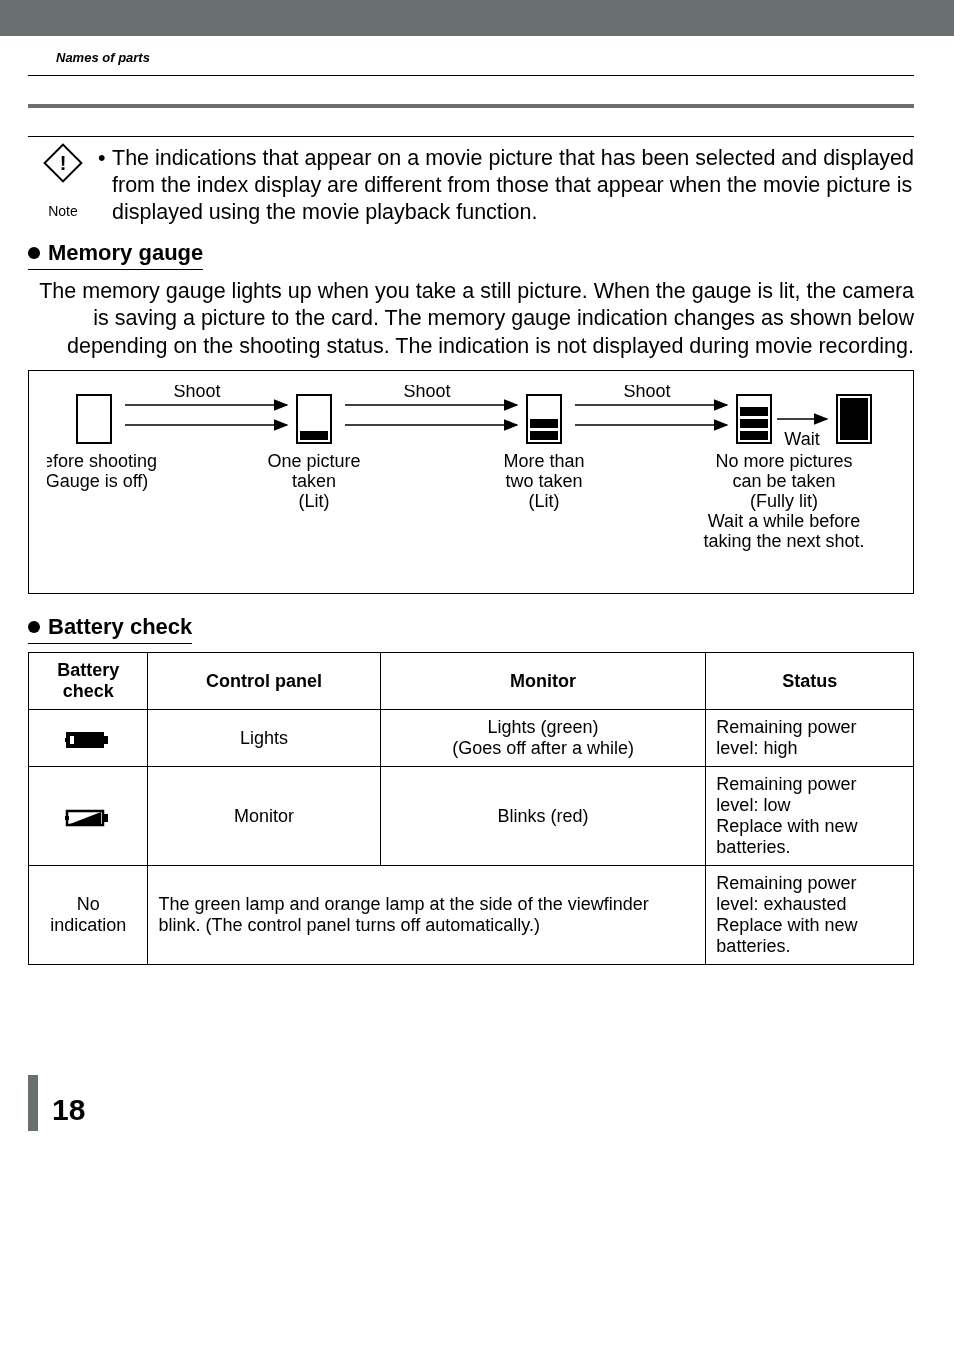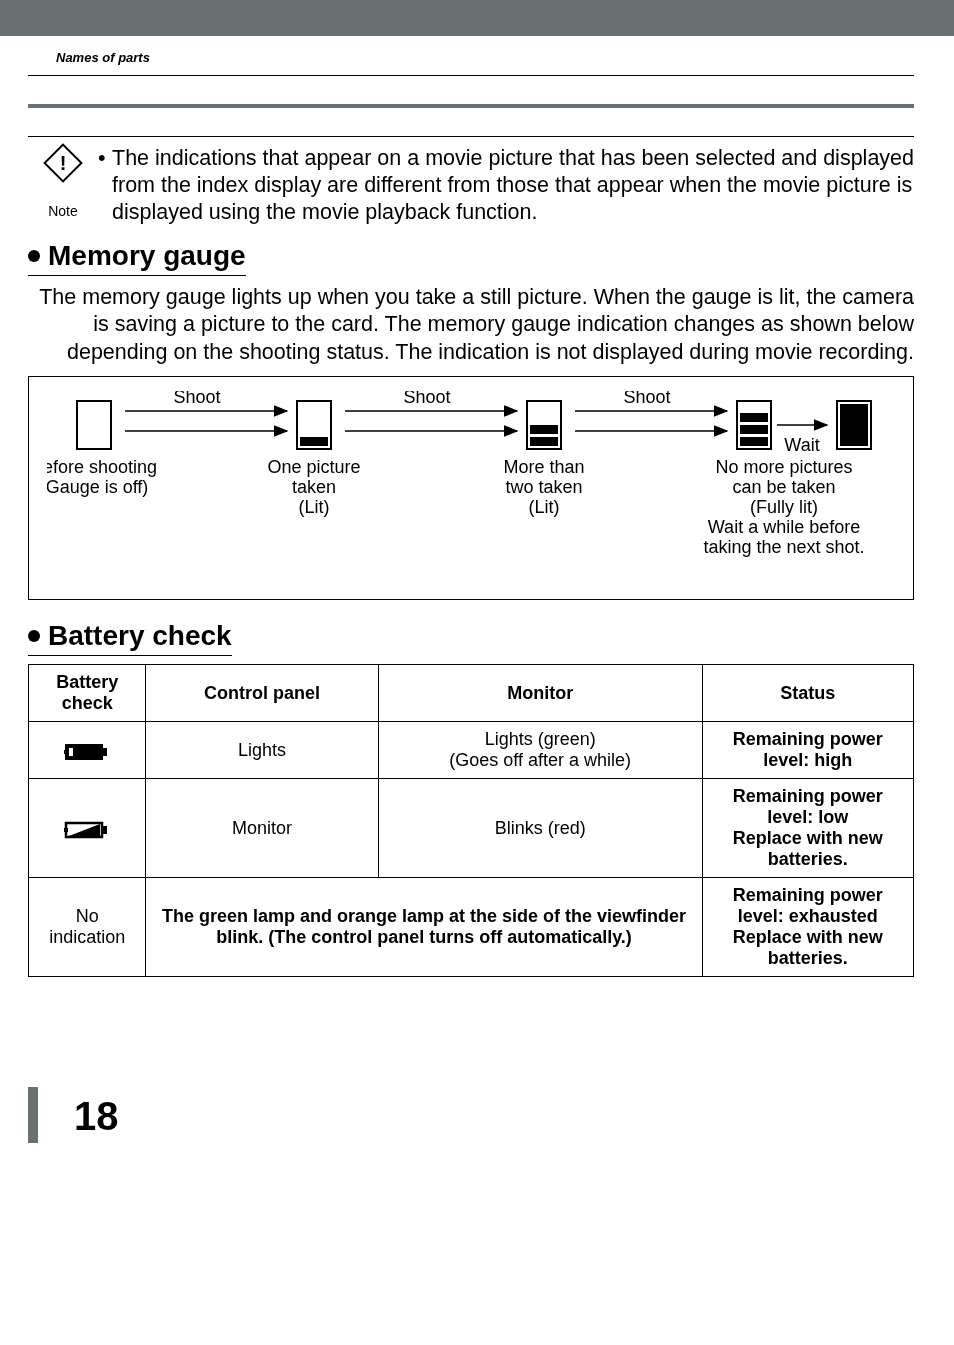--- a/index.html
+++ b/index.html
@@ -72,21 +72,21 @@
   .bullet-row {
     display: flex;
   }
   .bullet-row .bdot {
     width: 14px;
     flex-shrink: 0;
   }
   .subhead {
     display: flex;
     align-items: center;
-    font-size: 28px;
+    font-size: 22px;
     font-weight: bold;
     margin: 8px 0 8px 0;
     border-bottom: 1.5px solid #000;
     padding-bottom: 3px;
     width: fit-content;
   }
   .subhead .dot {
     width: 12px;
     height: 12px;
     background: #000;
@@ -110,39 +110,38 @@
     border-collapse: collapse;
     width: 100%;
     font-size: 18px;
   }
   .battery-table th, .battery-table td {
     border: 1px solid #000;
     padding: 7px 10px;
     text-align: center;
     vertical-align: middle;
   }
-  .battery-table td.left { text-align: center; font-weight: bold; }
+  .battery-table td.left { text-align: left; }
   .batt-icon svg { vertical-align: middle; }
   .page-footer {
     display: flex;
     align-items: flex-end;
     margin-top: 110px;
     padding-left: 28px;
   }
   .page-footer .bar {
     width: 10px;
     height: 56px;
     background: #6a6f71;
     margin-right: 14px;
   }
   .page-footer .num {
-    font-size: 40px;
+    font-size: 30px;
     font-weight: bold;
     padding-bottom: 4px;
-    margin-left: 22px;
   }
 </style>
 </head>
 <body>
 
 <div class="top-bar"></div>
 
 <div class="section-name-row">Names of parts</div>
 
 <hr class="hr-thick">

